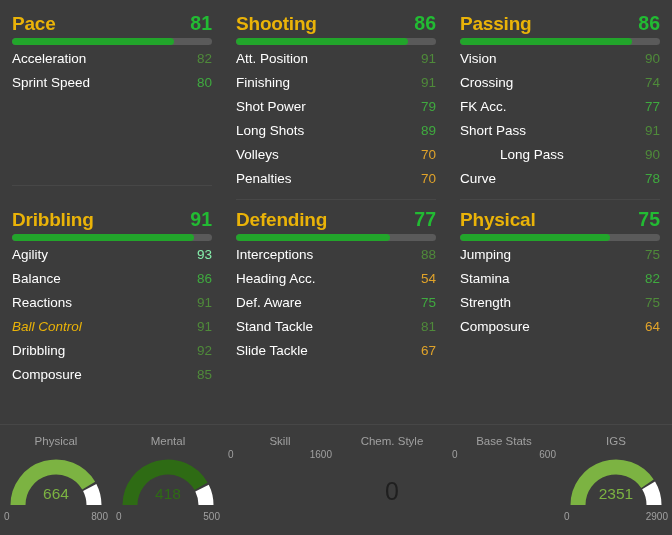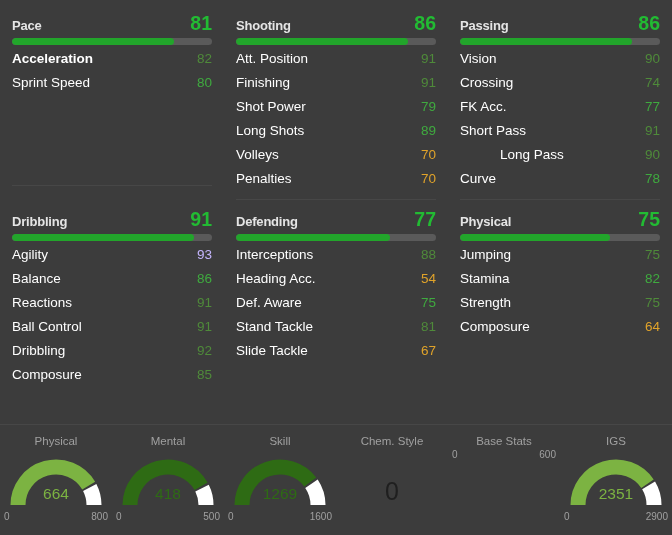--- a/index.html
+++ b/index.html
@@ -21,23 +21,23 @@
     padding: 6px 12px 0 12px;
     box-sizing: border-box;
   }
   .group-head {
     display: flex;
     align-items: baseline;
     justify-content: space-between;
     padding-bottom: 3px;
   }
   .group-title {
-    font-size: 13px;
+    font-size: 19px;
     font-weight: bold;
-    color: #e5e5e5;
+    color: #eab308;
     letter-spacing: -0.2px;
   }
   .group-rating {
     font-size: 19.5px;
     font-weight: bold;
     color: #22bb33;
   }
   .bar-track {
     height: 7px;
     background: #5a5a5a;
@@ -133,21 +133,21 @@
     <div class="stat-group">
       <div class="group-head">
         <span class="group-title">Pace</span>
         <span class="group-rating" style="color: rgb(34, 187, 51);">81</span>
       </div>
       <div class="bar-track" style="background: rgb(90, 90, 90);">
         <div class="bar-fill" style="width: 81%; background: rgb(34, 165, 43);"></div>
       </div>
       <div class="sub-list">
         <div class="sub-row">
-          <span class="sub-label" style="color: rgb(255, 255, 255); font-weight: bold;">Acceleration</span>
+          <span class="sub-label" style="color: rgb(255, 255, 255);">Acceleration</span>
           <span class="sub-value" style="color: rgb(79, 138, 58);">82</span>
         </div>
         <div class="sub-row">
           <span class="sub-label" style="color: rgb(255, 255, 255);">Sprint Speed</span>
           <span class="sub-value" style="color: rgb(63, 170, 63);">80</span>
         </div>
       </div>
       <div class="row-divider" style="background: rgb(71, 71, 71); margin-top: 86px;"></div>
     </div>
     <div class="stat-group">
@@ -226,32 +226,32 @@
       <div class="group-head">
         <span class="group-title">Dribbling</span>
         <span class="group-rating" style="color: rgb(34, 187, 51);">91</span>
       </div>
       <div class="bar-track" style="background: rgb(90, 90, 90);">
         <div class="bar-fill" style="width: 91%; background: rgb(34, 165, 43);"></div>
       </div>
       <div class="sub-list">
         <div class="sub-row">
           <span class="sub-label" style="color: rgb(255, 255, 255);">Agility</span>
-          <span class="sub-value" style="color: #c4b5fd;">93</span>
+          <span class="sub-value" style="color: #86efac;">93</span>
         </div>
         <div class="sub-row">
           <span class="sub-label" style="color: rgb(255, 255, 255);">Balance</span>
           <span class="sub-value" style="color: rgb(63, 170, 63);">86</span>
         </div>
         <div class="sub-row">
           <span class="sub-label" style="color: rgb(255, 255, 255);">Reactions</span>
           <span class="sub-value" style="color: rgb(79, 138, 58);">91</span>
         </div>
         <div class="sub-row">
-          <span class="sub-label" style="color: #ffffff;">Ball Control</span>
+          <span class="sub-label" style="color: #eab308; font-style: italic;">Ball Control</span>
           <span class="sub-value" style="color: rgb(79, 138, 58);">91</span>
         </div>
         <div class="sub-row">
           <span class="sub-label" style="color: rgb(255, 255, 255);">Dribbling</span>
           <span class="sub-value" style="color: rgb(79, 138, 58);">92</span>
         </div>
         <div class="sub-row">
           <span class="sub-label" style="color: rgb(255, 255, 255);">Composure</span>
           <span class="sub-value" style="color: rgb(79, 138, 58);">85</span>
         </div>
@@ -341,27 +341,20 @@
         </svg>
         <div class="gauge-value" style="color: rgb(46, 107, 20);">418</div>
       </div>
       <div class="gauge-axis">
         <span class="gauge-min" style="color: rgb(160, 160, 160);">0</span>
         <span class="gauge-max" style="color: rgb(160, 160, 160);">500</span>
       </div>
     </div>
     <div class="gauge-cell">
       <div class="gauge-name" style="color: rgb(160, 160, 160);">Skill</div>
-      <div class="gauge-wrap">
-        <svg width="104" height="62" viewBox="0 0 104 62">
-          <path d="M 14 56.00000000000001 A 38 38 0 0 1 82.25309345361606 33.00542810820839" stroke="#2e6b14" stroke-width="15" fill="none" stroke-linecap="butt"></path>
-          <path d="M 83.47141111354941 34.703280005551115 A 38 38 0 0 1 90 55.99999999999999" stroke="#ffffff" stroke-width="15" fill="none" stroke-linecap="butt"></path>
-        </svg>
-        <div class="gauge-value" style="color: rgb(46, 107, 20);">1269</div>
-      </div>
       <div class="gauge-axis">
         <span class="gauge-min" style="color: rgb(160, 160, 160);">0</span>
         <span class="gauge-max" style="color: rgb(160, 160, 160);">1600</span>
       </div>
     </div>
     <div class="gauge-cell">
       <div class="gauge-name" style="color: rgb(160, 160, 160);">Chem. Style</div>
       <div class="plain-value">0</div>
     </div>
     <div class="gauge-cell">

